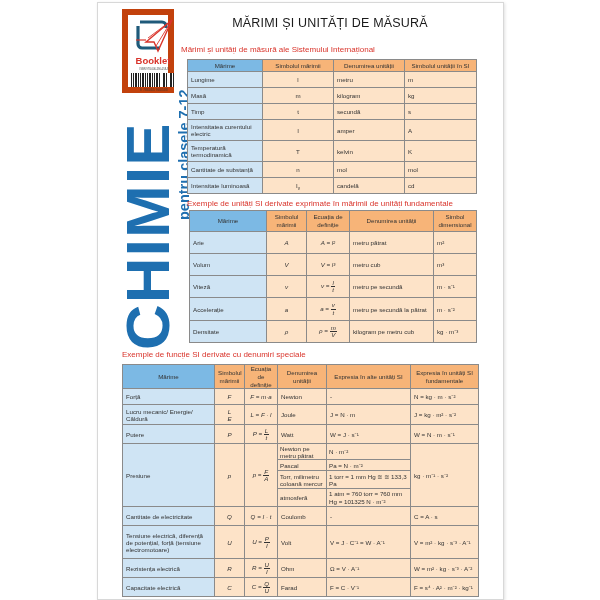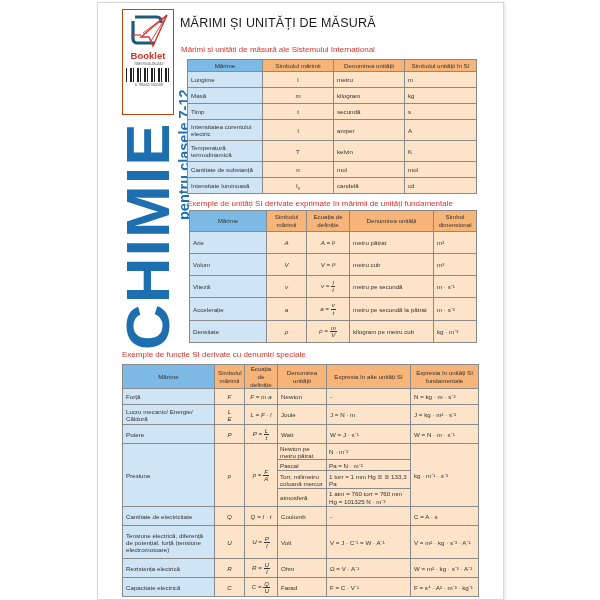--- a/index.html
+++ b/index.html
@@ -5,22 +5,22 @@
   * { box-sizing: border-box; margin: 0; padding: 0; }
   html, body { width: 600px; height: 600px; background: #ffffff; overflow: hidden; }
   body { font-family: "Liberation Sans", sans-serif; color: #222; position: relative; }
   .sheet {
     position: absolute; left: 97px; top: 2px; width: 407px; height: 598px;
     background: #ffffff;
     border: 1px solid #d8d8d8;
     box-shadow: 1px 1px 3px rgba(0,0,0,0.12);
   }
   .logo-box {
-    position: absolute; left: 122px; top: 9px; width: 52px; height: 106px;
-    border: 1px solid #c2410c; background: #fff;
+    position: absolute; left: 122px; top: 9px; width: 52px; height: 84px;
+    border: 6px solid #c2410c; background: #fff;
   }
   .logo-icon { position: absolute; left: 6px; top: 3px; width: 40px; height: 36px; }
   .logo-text {
     position: absolute; left: 0; top: 40px; width: 50px; text-align: center;
     font-weight: bold; font-size: 9.5px; color: #d9342b;
   }
   .isbn {
     position: absolute; left: 2px; top: 53px; width: 48px; text-align: center;
     font-size: 2.6px; color: #444; white-space: nowrap;
   }
@@ -40,21 +40,21 @@
     position: absolute; left: 0; top: 0;
     font-family: "Liberation Sans", sans-serif; font-weight: bold;
     font-size: 62px; letter-spacing: 1px; color: #1e6fb0; line-height: 60px;
     transform: scaleX(1.02); transform-origin: 0 0;
   }
   .subtitle {
     position: absolute; left: 130px; top: 58px;
     font-weight: bold; font-size: 14.5px; color: #1e6fb0; white-space: nowrap;
   }
   .main-title {
-    position: absolute; left: 180px; top: 16px; width: 300px; 
+    position: absolute; left: 180px; top: 16px; width: 300px; text-align: center;
     font-size: 12.5px; color: #1a1a1a; letter-spacing: 0.2px;
   }
   .section-title {
     position: absolute; font-size: 8px; color: #d9342b; white-space: nowrap;
   }
   table {
     position: absolute; border-collapse: collapse; table-layout: fixed;
     border: 1px solid #555;
     font-size: 6.2px; color: #333;
   }

